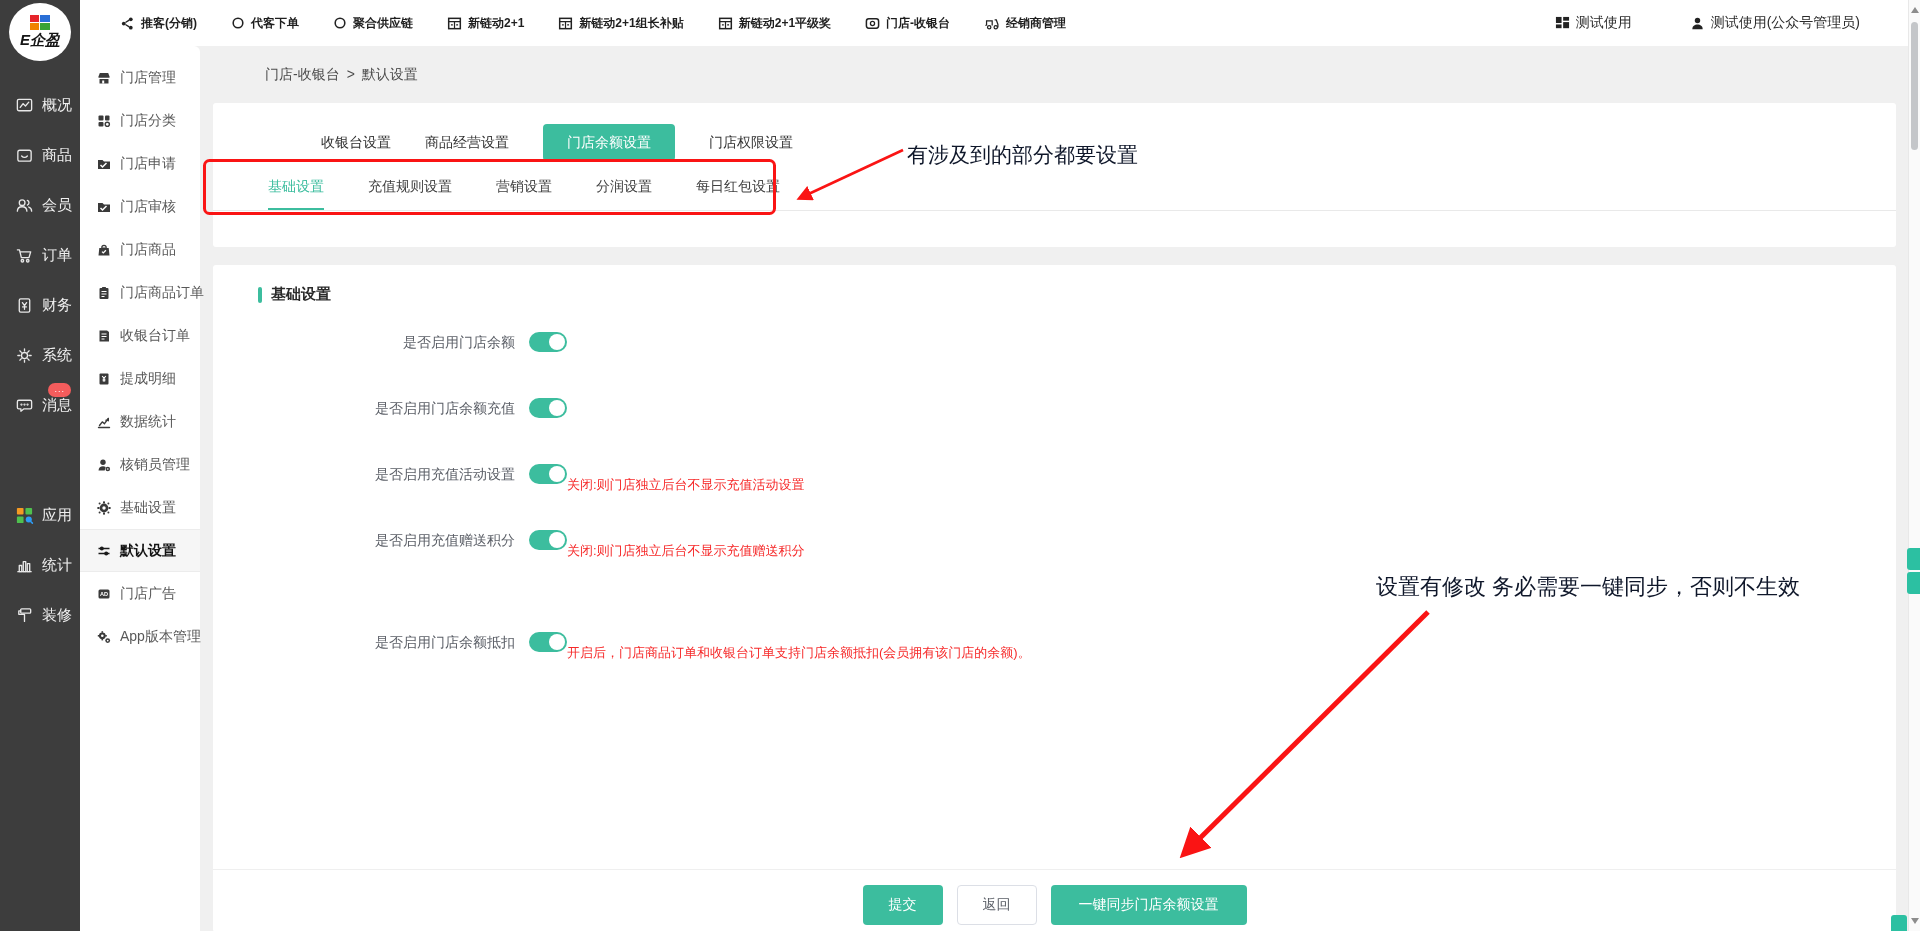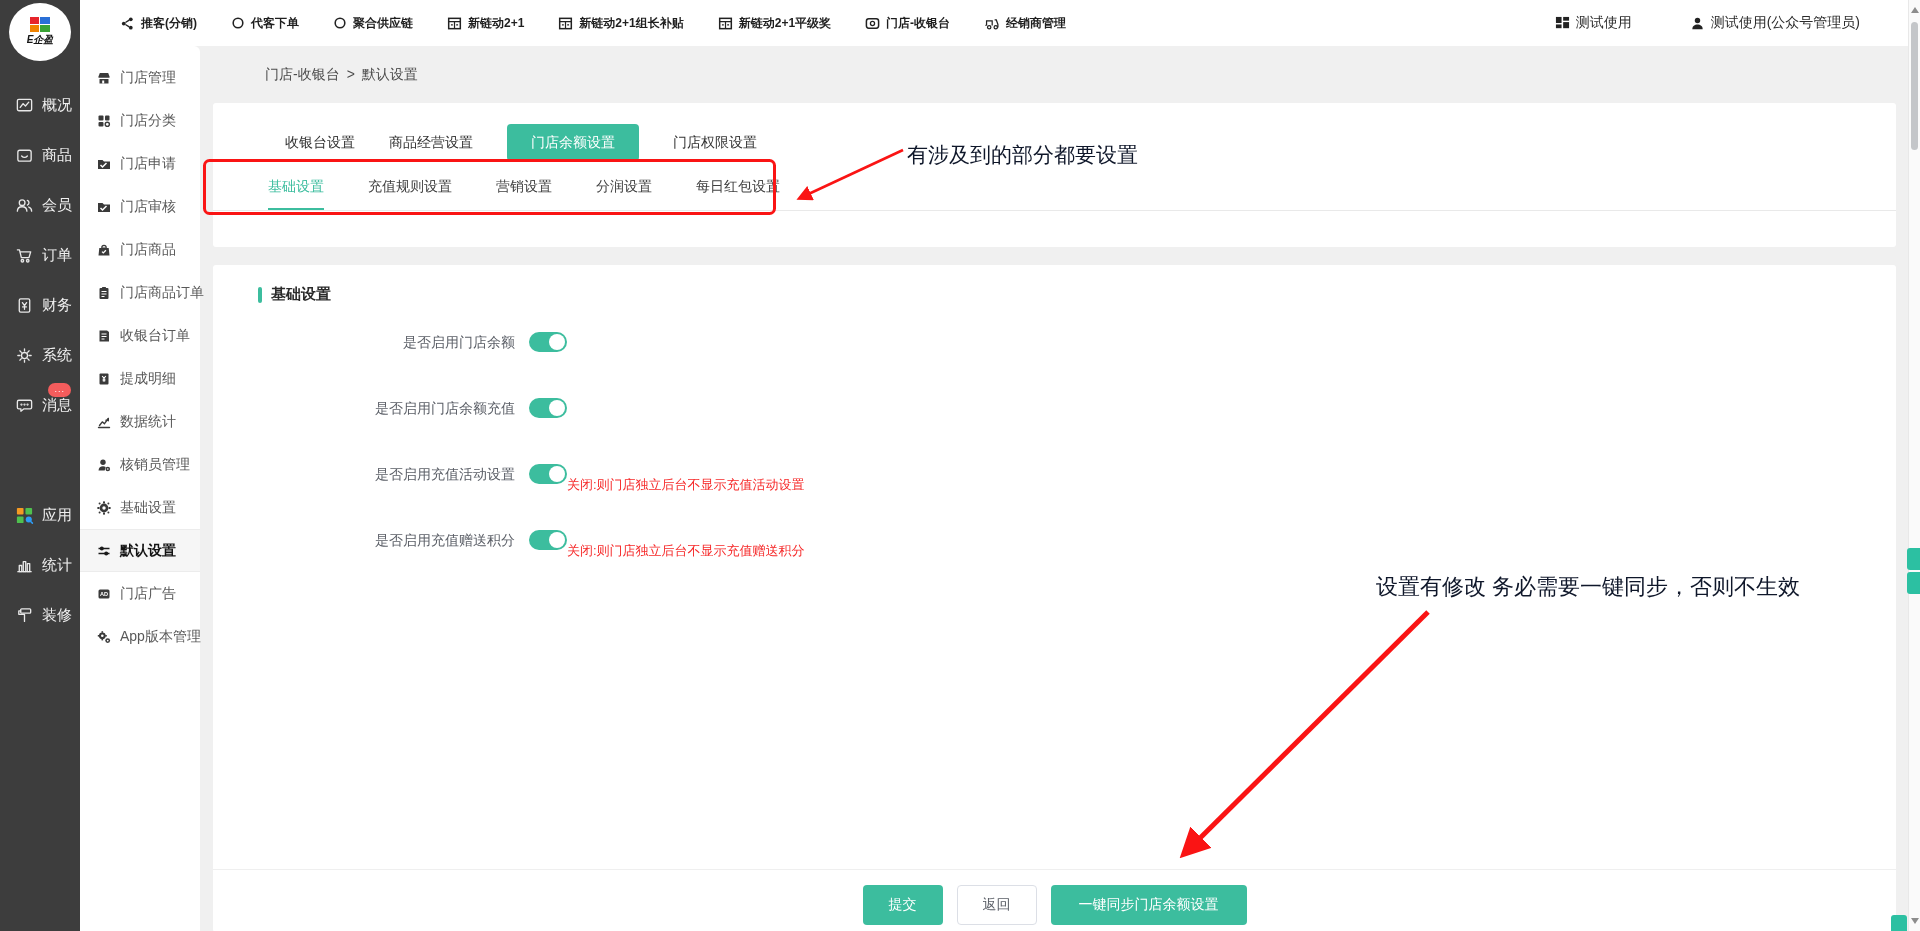--- a/index.html
+++ b/index.html
@@ -15,39 +15,39 @@
   .topnav { display:flex; gap:34px; align-items:center; }
   .topnav-item { display:flex; align-items:center; gap:6px; font-size:12px; font-weight:700; color:#1f1f1f; cursor:pointer; white-space:nowrap; }
   .topbar-right { margin-left:auto; display:flex; gap:58px; align-items:flex-end; }
   .topbar-right .topnav-item { font-weight:400; font-size:14px; color:#2b2b2b; }
   .tic { flex:none; display:block; }
   
   .sidebar { position:absolute; left:0; top:0; width:80px; height:100%; background:#3d3d3d; z-index:6; padding-top:80px; }
   .logo-wrap { position:absolute; left:9px; top:3px; width:62px; height:58px; background:#fff; border-radius:50%; display:flex; flex-direction:column; align-items:center; justify-content:center; gap:1px; }
   .logo-mark { display:grid; grid-template-columns:9px 10px; grid-template-rows:7px 7px; gap:1px; }
   .lm1{background:#e6252b;} .lm2{background:#2a6fd6;} .lm3{background:#f08300;} .lm4{background:#3aa335;}
-  .logo-text { font-size:10px; font-weight:700; color:#151515; font-style:italic; }
+  .logo-text { font-size:15px; font-weight:700; color:#151515; font-style:italic; }
   .side-item { position:relative; height:50px; display:flex; align-items:center; gap:8px; padding-left:15px; color:#f0f0f0; font-size:15px; cursor:pointer; }
   .side-spacer { height:60px; }
   .sic { stroke:#e8e8e8; fill:none; stroke-width:1.4; stroke-linecap:round; stroke-linejoin:round; flex:none; }
   .sic-solid { stroke:none; flex:none; }
   .badge { position:absolute; top:3px; right:9px; background:#f45c5c; color:#fff; font-size:9px; line-height:13px; height:14px; padding:0 6px; border-radius:8px; letter-spacing:1px; }
   
   .submenu { position:absolute; left:80px; top:46px; width:120px; bottom:0; background:#fff; z-index:4; padding-top:10px; border-top-right-radius:6px; }
   .menu-item { height:43px; display:flex; align-items:center; gap:9px; padding-left:17px; font-size:14px; color:#595959; cursor:pointer; white-space:nowrap; }
   .menu-item.active { background:#f6f6f6; border-top:1px solid #ececec; border-bottom:1px solid #ececec; color:#141414; font-weight:700; }
   .mic { fill:#3a3a3a; flex:none; }
   .mic-stroke { fill:none; stroke:#3a3a3a; stroke-width:1.4; stroke-linecap:round; stroke-linejoin:round; flex:none; }
   
   .content { position:absolute; left:200px; top:46px; right:12px; bottom:0; background:#f0f0f0; }
   .breadcrumb { height:57px; padding:20px 0 0 65px; font-size:14px; color:#4d4d4d; display:flex; gap:7px; }
   .crumb-parent { cursor:pointer; }
   .card { background:#fff; border-radius:3px; margin:0 12px 0 13px; }
   .tabs-card { height:144px; }
-  .tabs-row { padding:21px 0 0 72px; display:flex; gap:34px; align-items:center; }
+  .tabs-row { padding:21px 0 0 72px; display:flex; gap:34px; align-items:center;margin-left:36px; }
   .tab { font-size:14px; color:#333; height:37px; line-height:37px; cursor:pointer; white-space:nowrap; }
   .tab.active { background:#3cbd9e; color:#fff; border-radius:4px; padding:0 24px; }
   .subtabs-row { margin-top:17px; padding-left:55px; display:flex; gap:44px; border-bottom:1px solid #e9e9e9; }
   .subtab { font-size:14px; color:#404040; padding-bottom:12px; border-bottom:2px solid transparent; cursor:pointer; white-space:nowrap; }
   .subtab.active { color:#3cbd9e; border-bottom-color:#3cbd9e; }
   .form-card { margin-top:18px; height:667px; display:flex; flex-direction:column; }
   .section-title { margin:20px 0 0 45px; display:flex; align-items:center; gap:9px; font-weight:700; font-size:15px; color:#2b2b2b; }
   .title-bar { width:4px; height:16px; background:#3cbd9e; border-radius:2px; }
   .form { margin-top:28px; }
   .form-row { display:flex; margin-bottom:46px;padding-left:26px; }
@@ -428,20 +428,27 @@
       </div>
       <div class="form-row with-note">
         <div class="row-label">是否启用充值赠送积分</div>
         <div class="row-body">
           <div class="switch"></div>
           <div class="row-note">关闭:则门店独立后台不显示充值赠送积分</div>
         </div>
       </div>
       <div class="form-row with-note">
       </div>
+      <div class="form-row with-note">
+        <div class="row-label">是否启用门店余额抵扣</div>
+        <div class="row-body">
+          <div class="switch"></div>
+          <div class="row-note">开启后，门店商品订单和收银台订单支持门店余额抵扣(会员拥有该门店的余额)。</div>
+        </div>
+      </div>
     </div>
 
     <div class="footer">
       <button class="btn btn-primary">提交</button>
       <button class="btn btn-plain">返回</button>
       <button class="btn btn-primary btn-sync">一键同步门店余额设置</button>
     </div>
   </section>
 </main>
 

